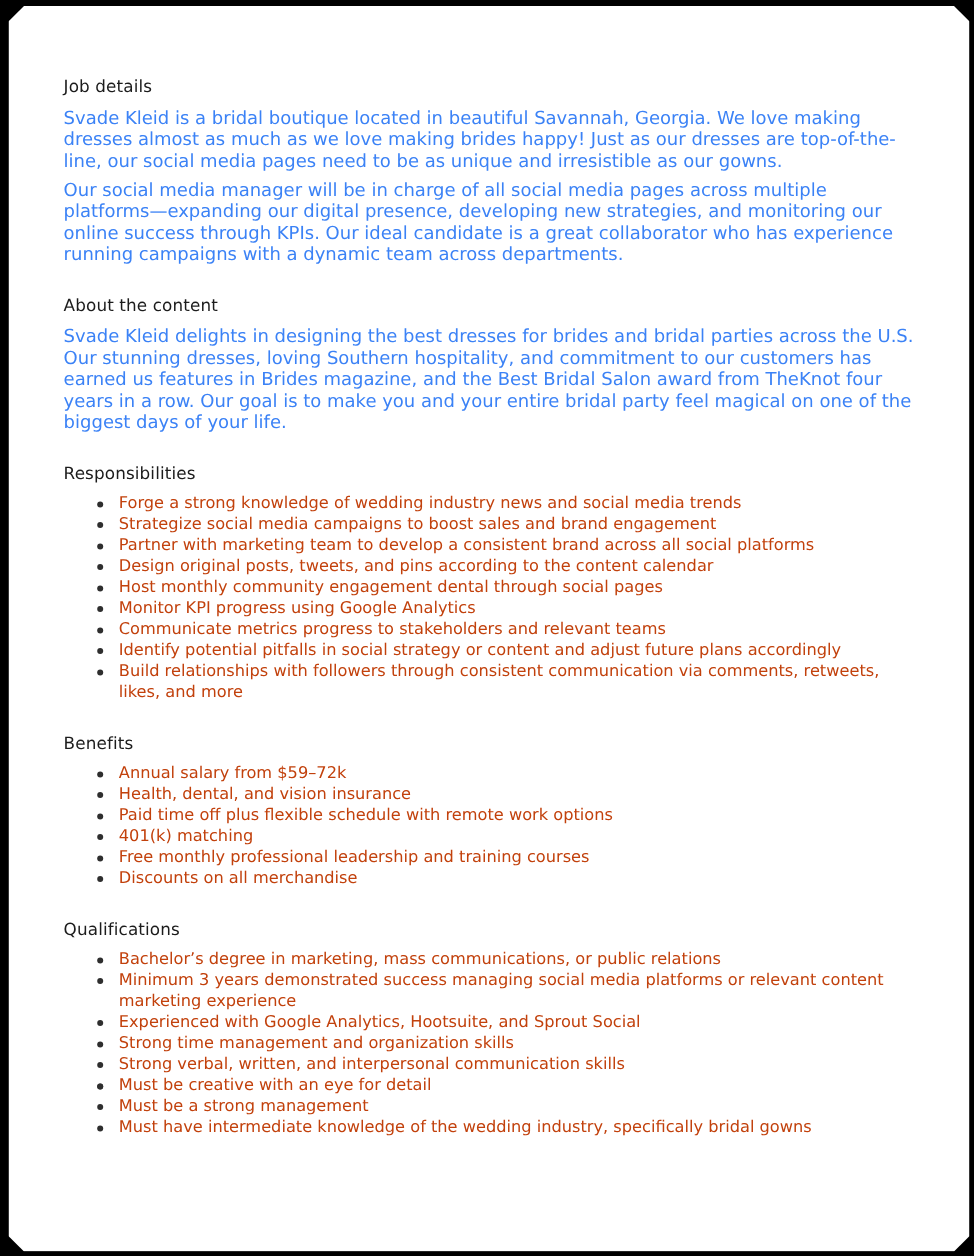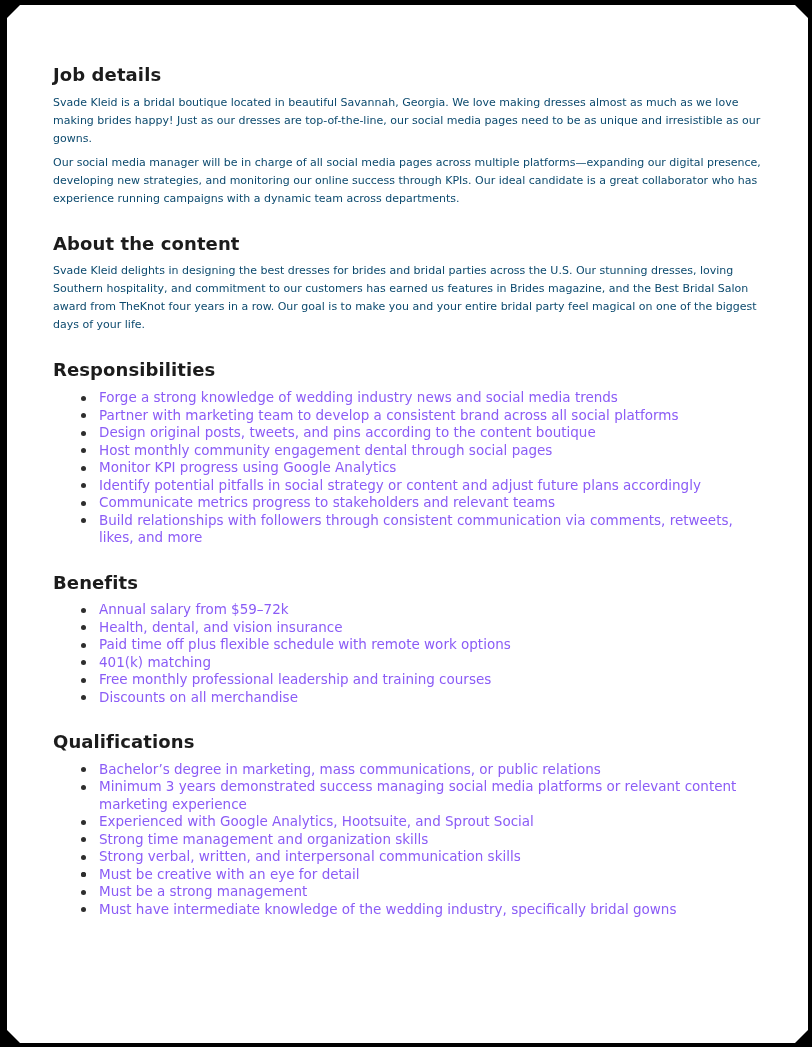--- a/index.html
+++ b/index.html
@@ -25,47 +25,47 @@
       13px 0, calc(100% - 13px) 0, 100% 13px,
       100% calc(100% - 13px), calc(100% - 13px) 100%,
       13px 100%, 0 calc(100% - 13px), 0 13px
     );
   }
   .content {
     padding: 60px 46px 40px 46px;
     box-sizing: border-box;
   }
   h2.section-heading {
-    font-size: 18px;
-    font-weight: 700;
+    font-size: 14px;
+    font-weight: 400;
     color: #1c1c1c;
     margin: 26px 0 8px 0;
     line-height: 1.15;
     letter-spacing: 0.1px;
   }
   .section:first-child h2.section-heading {
     margin-top: 0;
   }
   p.para {
-    font-size: 11px;
+    font-size: 15px;
     line-height: 18px;
-    color: #0c4a6e;
+    color: #3b82f6;
     margin: 0 0 6px 0;
   }
   ul.bullet-list {
     list-style: none;
     margin: 2px 0 0 0;
     padding: 0;
   }
   ul.bullet-list li {
     position: relative;
     padding-left: 46px;
     font-size: 13.5px;
     line-height: 17.5px;
-    color: #8b5cf6;
+    color: #c2410c;
   }
   ul.bullet-list li .dot {
     position: absolute;
     left: 28px;
     top: 6.5px;
     width: 5px;
     height: 5px;
     border-radius: 50%;
     background: #2e2e2e;
   }
@@ -84,26 +84,27 @@
 
     <div class="section">
       <h2 class="section-heading">About the content</h2>
       <p class="para">Svade Kleid delights in designing the best dresses for brides and bridal parties across the U.S. Our stunning dresses, loving Southern hospitality, and commitment to our customers has earned us features in Brides magazine, and the Best Bridal Salon award from TheKnot four years in a row. Our goal is to make you and your entire bridal party feel magical on one of the biggest days of your life.</p>
     </div>
 
     <div class="section">
       <h2 class="section-heading">Responsibilities</h2>
       <ul class="bullet-list">
         <li><span class="dot"></span><span>Forge a strong knowledge of wedding industry news and social media trends</span></li>
+        <li><span class="dot"></span><span>Strategize social media campaigns to boost sales and brand engagement</span></li>
         <li><span class="dot"></span><span>Partner with marketing team to develop a consistent brand across all social platforms</span></li>
-        <li><span class="dot"></span><span>Design original posts, tweets, and pins according to the content boutique</span></li>
+        <li><span class="dot"></span><span>Design original posts, tweets, and pins according to the content calendar</span></li>
         <li><span class="dot"></span><span>Host monthly community engagement dental through social pages</span></li>
         <li><span class="dot"></span><span>Monitor KPI progress using Google Analytics</span></li>
+        <li><span class="dot"></span><span>Communicate metrics progress to stakeholders and relevant teams</span></li>
         <li><span class="dot"></span><span>Identify potential pitfalls in social strategy or content and adjust future plans accordingly</span></li>
-        <li><span class="dot"></span><span>Communicate metrics progress to stakeholders and relevant teams</span></li>
         <li><span class="dot"></span><span>Build relationships with followers through consistent communication via comments, retweets, likes, and more</span></li>
       </ul>
     </div>
 
     <div class="section">
       <h2 class="section-heading">Benefits</h2>
       <ul class="bullet-list">
         <li><span class="dot"></span><span>Annual salary from $59–72k</span></li>
         <li><span class="dot"></span><span>Health, dental, and vision insurance</span></li>
         <li><span class="dot"></span><span>Paid time off plus flexible schedule with remote work options</span></li>

